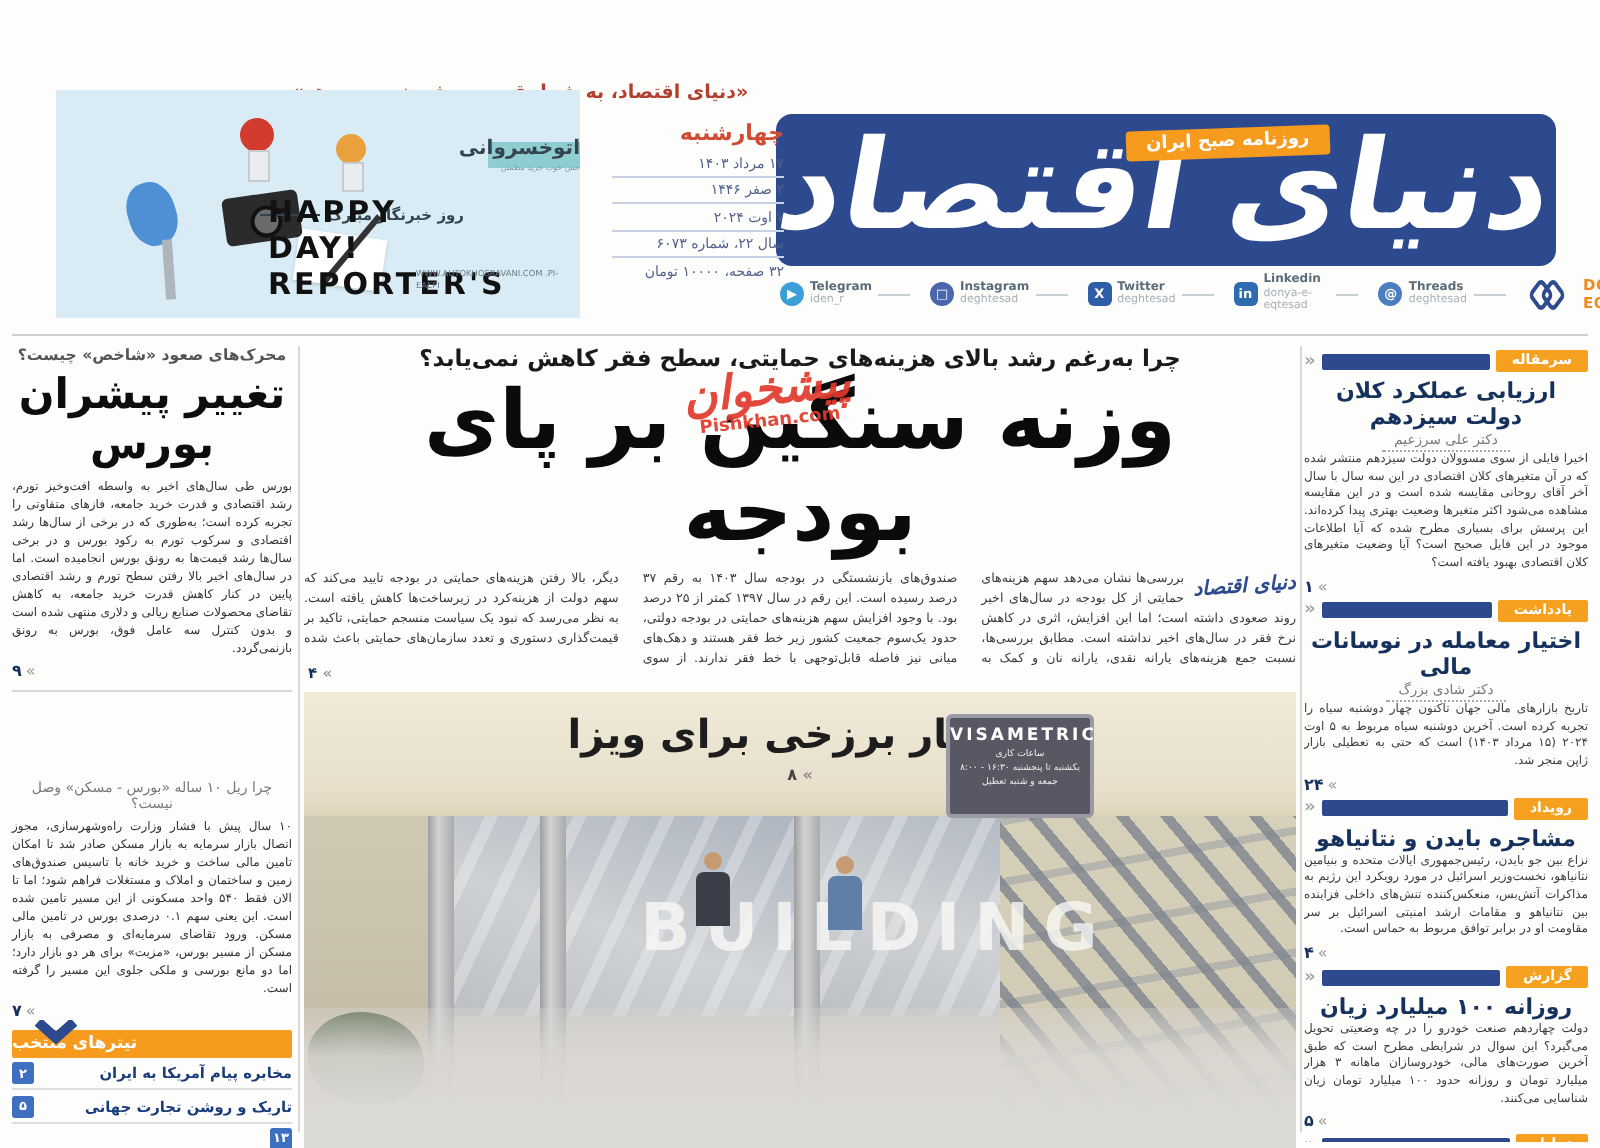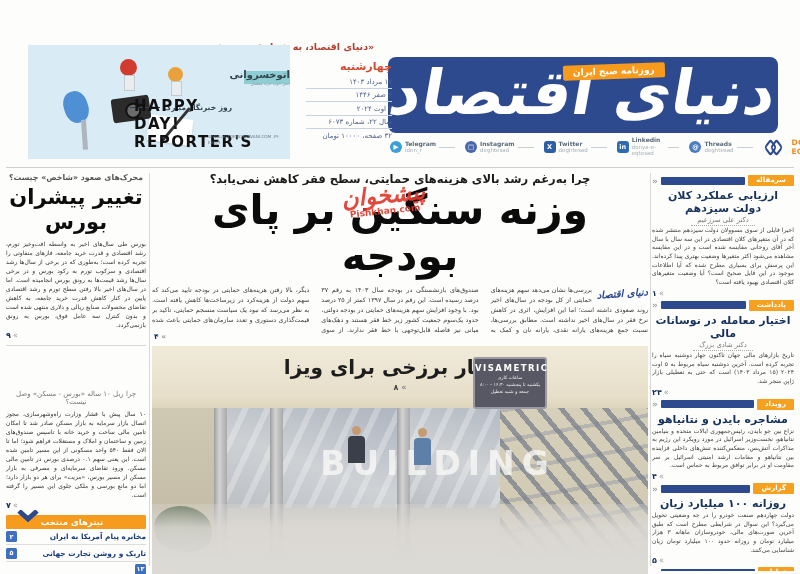--- a/index.html
+++ b/index.html
@@ -146,21 +146,21 @@
     margin:3px 0 4px; }
   .lc-title.t2 { font-size:19px; line-height:23px; }
   .lc-kicker2 { text-align:center; font-size:7px; color:#777; margin-bottom:3px;margin-top:44px; }
   .lc-body { font-size:6px; line-height:1.5; text-align:justify; color:#333; }
   .ref-row { display:flex; direction:ltr; align-items:center; gap:2px; margin-top:2px;
     font-size:8px; font-weight:bold; color:#16325c; }
   .ref-row .g { color:#999; font-weight:normal; }
   .lc-div { border-top:1px solid #d8d8d8; margin:5px 0 4px; }
   .picks { margin-top:5px; position:relative; }
   .picks-head { position:relative; background:#f79b1f; height:14px; color:#fff; font-size:8.5px;
-    font-weight:bold; text-align:center; padding:1.5px 8px 0 0; border-radius:1px; }
+    font-weight:bold; text-align:left; padding:1.5px 8px 0 0; border-radius:1px; }
   .picks-chevron { position:absolute; left:10px; top:-5px; }
   .pick-row { display:flex; direction:rtl; align-items:center; gap:4px; padding:2.2px 0;
     border-bottom:1px solid #ddd; }
   .pick-text { flex:1; font-size:7.4px; font-weight:bold; color:#1a3c7b; }
   .pick-num { width:11px; height:11px; background:#3f6fc1; color:#fff; font-size:6.5px;
     font-weight:bold; display:flex; align-items:center; justify-content:center;
     border-radius:1.5px; flex:none; }
   
   .rightcol { position:absolute; top:173px; left:652px; width:142px; height:398px; overflow:hidden; }
   .sec-head { display:flex; direction:rtl; align-items:center; gap:3px; height:11px; margin-top:2px; }

